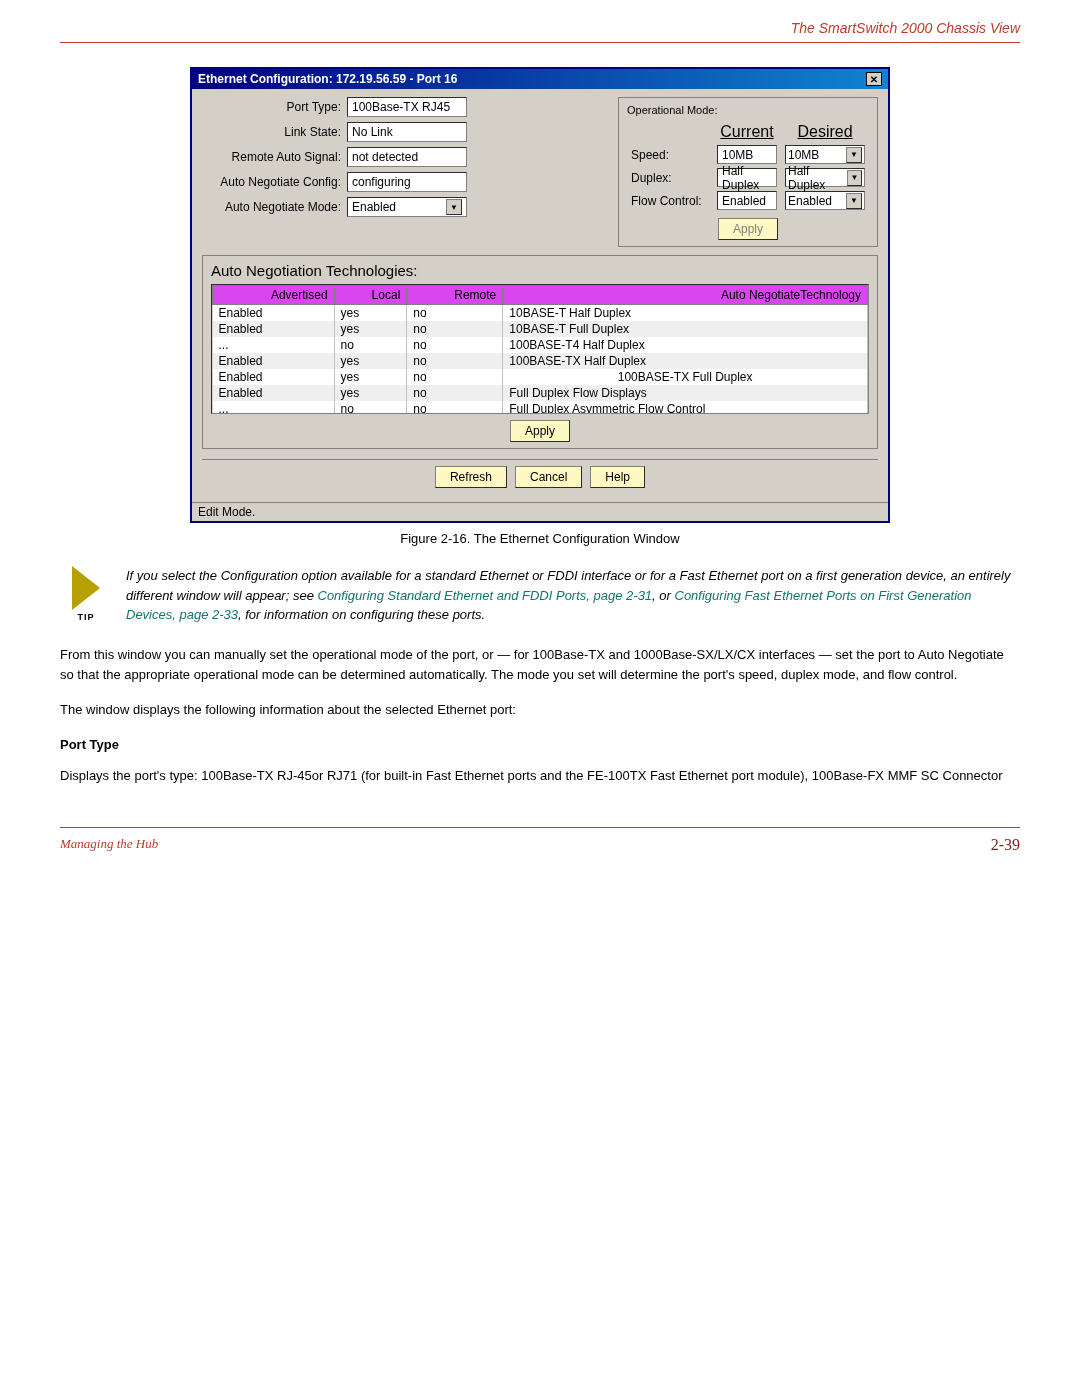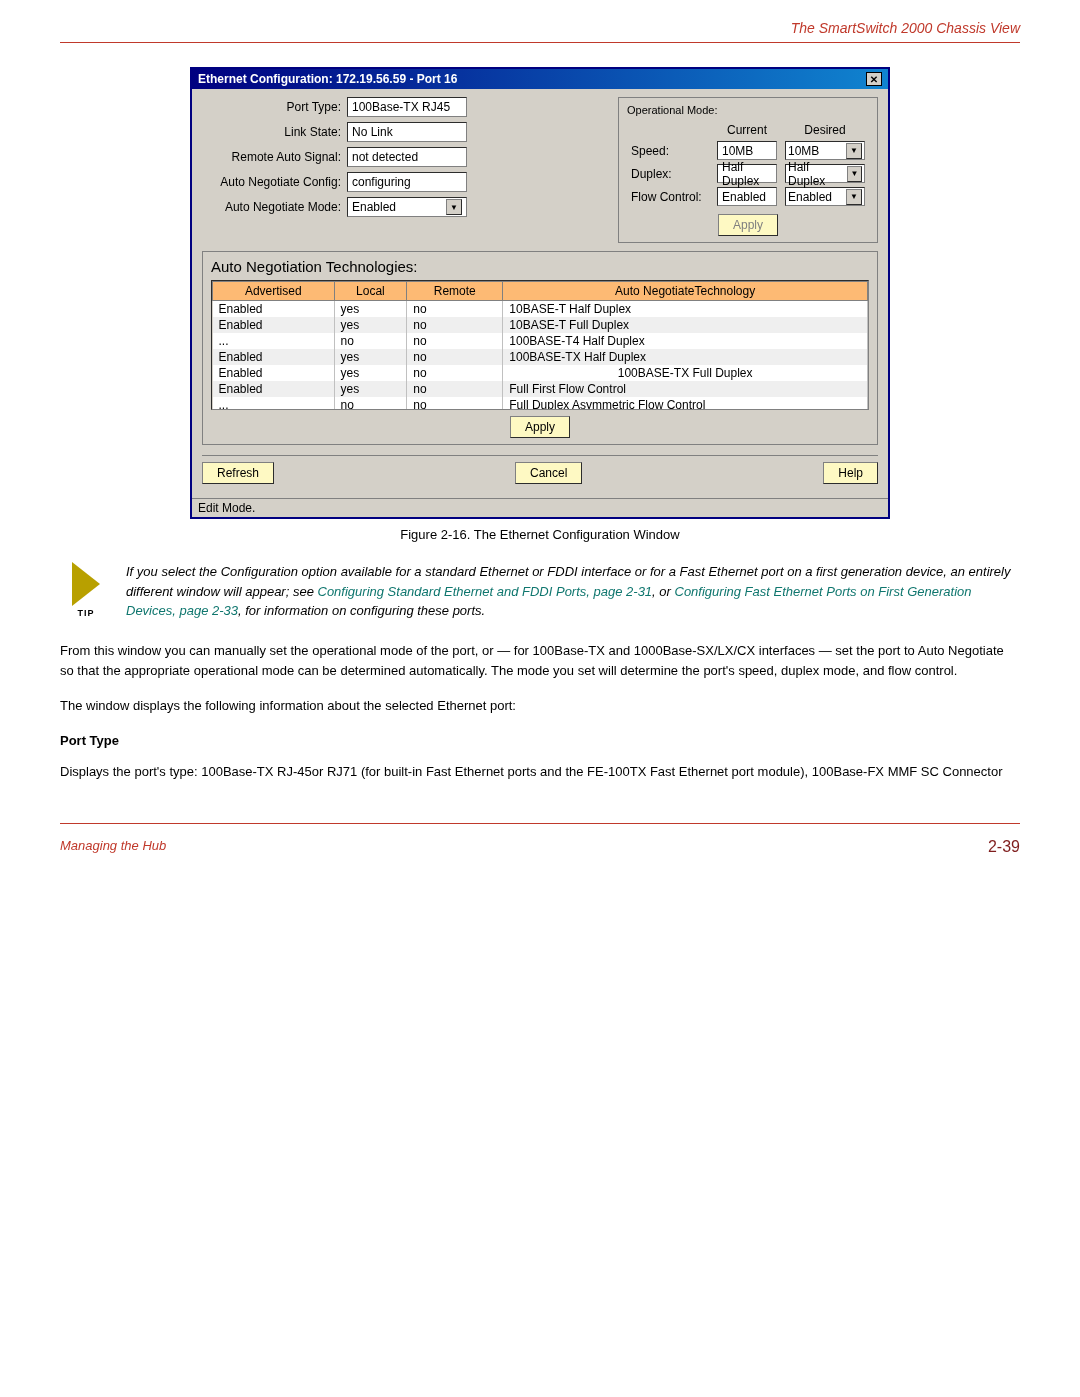--- a/index.html
+++ b/index.html
@@ -124,21 +124,22 @@
     }
     .op-table {
       width: 100%;
       border-collapse: collapse;
       font-size: 12px;
     }
     .op-table th {
       text-align: center;
       font-weight: normal;
       padding: 2px 4px;
-      font-size: 12px;
+      font-size: 16px;
+      text-decoration: underline;
     }
     .op-table td {
       padding: 2px 4px;
       vertical-align: middle;
       margin-left: 16px;
     }
     .op-table td.label {
       font-size: 12px;
       white-space: nowrap;
     }
@@ -193,24 +194,24 @@
     .autoneg-title {
       font-size: 15px;
       margin-bottom: 5px;
     }
     .autoneg-table {
       width: 100%;
       border-collapse: collapse;
       font-size: 12px;
     }
     .autoneg-table th {
-      background: #fdba74;
+      background: #d946ef;
       border: 1px solid #808080;
       padding: 2px 6px;
-      text-align: center;
+      text-align: right;
       font-weight: normal;
       font-size: 12px;
     }
     .autoneg-table td {
       border-right: 1px solid #c0c0c0;
       padding: 1px 6px;
       font-size: 12px;
     }
     .autoneg-table tr:nth-child(odd) { background: #fff; }
     .autoneg-table tr:nth-child(even) { background: #efefef; }
@@ -219,21 +220,21 @@
       overflow-y: auto;
       border: 1px inset #808080;
     }
     .autoneg-apply-row {
       display: flex;
       justify-content: center;
       margin-top: 6px;
     }
     .bottom-buttons {
       display: flex;
-      justify-content: space-between;
+      justify-content: center;
       gap: 8px;
       margin-top: 10px;
       padding: 6px 0;
       border-top: 1px solid #808080;
     }
     .status-bar {
       background: #d4d0c8;
       border-top: 1px solid #808080;
       padding: 2px 6px;
       font-size: 12px;
@@ -278,21 +279,22 @@
       font-weight: bold;
       font-size: 13px;
       margin-top: 16px;
       margin-bottom: 4px;
     }
     .page-footer {
       display: flex;
       justify-content: space-between;
       margin-top: 40px;
       border-top: 1px solid #c0392b;
-      padding-top: 14px;
+      padding-top: 8px;
+      font-family: Liberation Serif, serif;
     }
     .footer-left {
       color: #c0392b;
       font-style: italic;
       font-size: 13px;
     }
     .footer-right {
       color: #7f1d1d;
       font-size: 16px;
     }
@@ -455,21 +457,21 @@
                 <tr style="background: rgb(255, 255, 255);">
                   <td>Enabled</td>
                   <td>yes</td>
                   <td>no</td>
                   <td style="text-align: center;">100BASE-TX Full Duplex</td>
                 </tr>
                 <tr style="background: rgb(239, 239, 239);">
                   <td>Enabled</td>
                   <td>yes</td>
                   <td>no</td>
-                  <td style="text-align: left;">Full First Flow Control</td>
+                  <td style="text-align: left;">Full Duplex Flow Displays</td>
                 </tr>
                 <tr style="background: rgb(255, 255, 255);">
                   <td>...</td>
                   <td>no</td>
                   <td>no</td>
                   <td style="text-align: left;">Full Duplex Asymmetric Flow Control</td>
                 </tr>
               </tbody>
           </table>
         </div>

